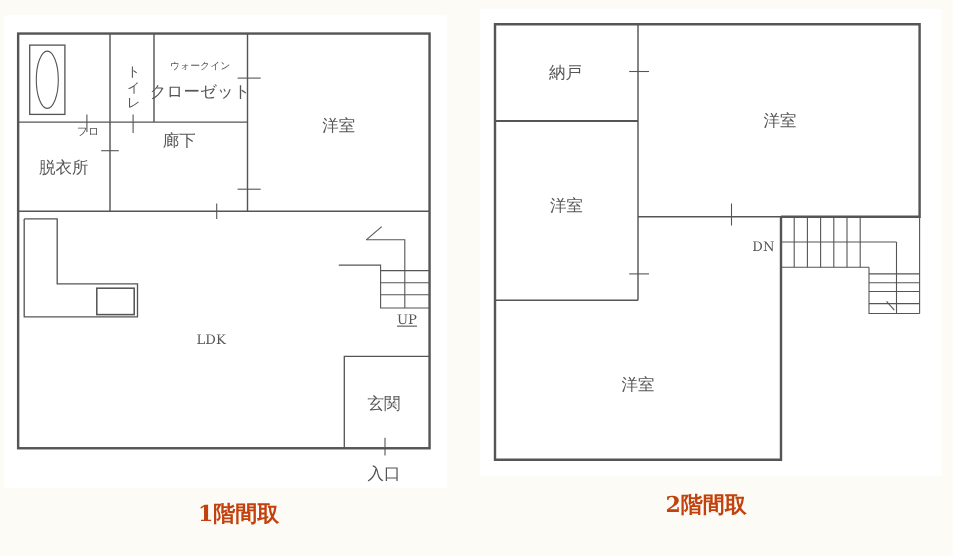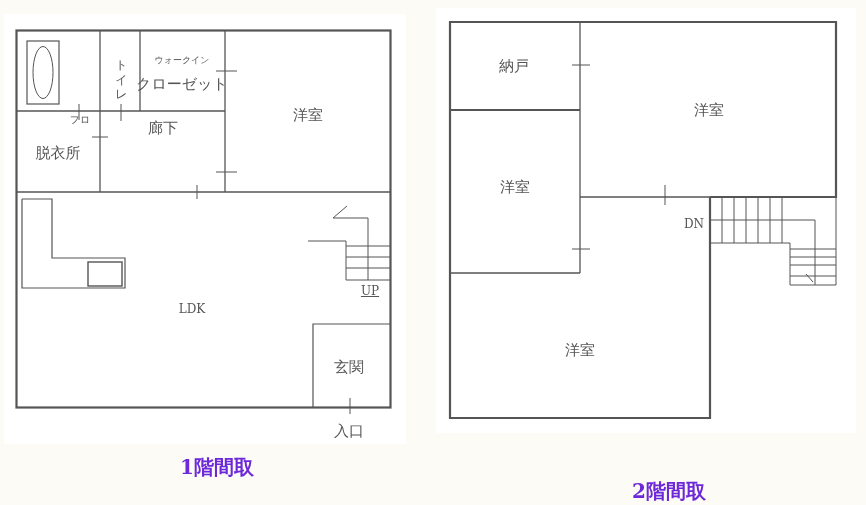--- a/index.html
+++ b/index.html
@@ -26,21 +26,21 @@
   .label.vertical {
     writing-mode: vertical-rl;
     font-size: 12px;
     letter-spacing: 1px;
   }
   .caption {
     position: absolute;
     font-family: "DejaVu Serif", serif;
     font-weight: bold;
     font-size: 20px;
-    color: #6d28d9;
+    color: #c2410c;
     transform: translate(-50%, -50%);
     letter-spacing: 0px;
   }
 </style>
 </head>
 <body>
 
 <div class="paper" style="left:4px;top:14px;width:402px;height:430px;"></div>
 <div class="paper" style="left:436px;top:8px;width:420px;height:425px;"></div>
 
@@ -129,13 +129,13 @@
 <span class="label" style="left:349px;top:367px;">玄関</span>
 <span class="label" style="left:349px;top:431px;">入口</span>
 
 <span class="label" style="left:514px;top:66px;">納戸</span>
 <span class="label" style="left:709px;top:110px;">洋室</span>
 <span class="label" style="left:515px;top:187px;">洋室</span>
 <span class="label serif" style="left:694px;top:224px;">DN</span>
 <span class="label" style="left:580px;top:350px;">洋室</span>
 
 <span class="caption" style="left:217px;top:467px;">1階間取</span>
-<span class="caption" style="left:642px;top:491px;margin-left:27px;">2階間取</span>
+<span class="caption" style="left:642px;top:459px;">2階間取</span>
 
 </body></html>

